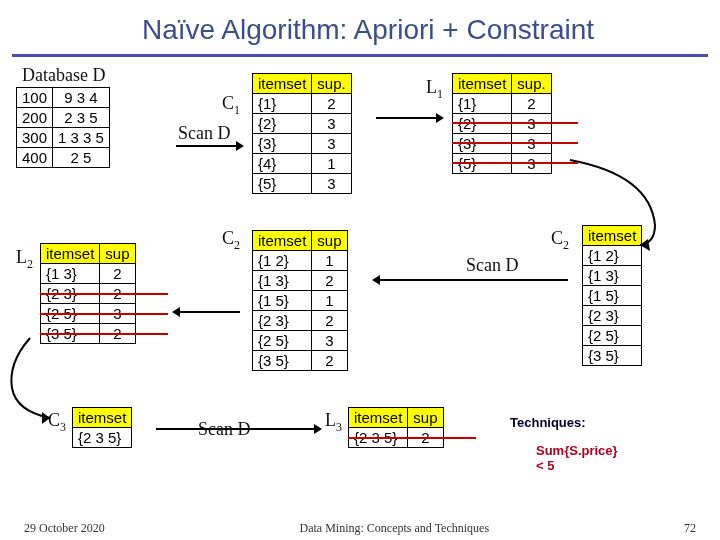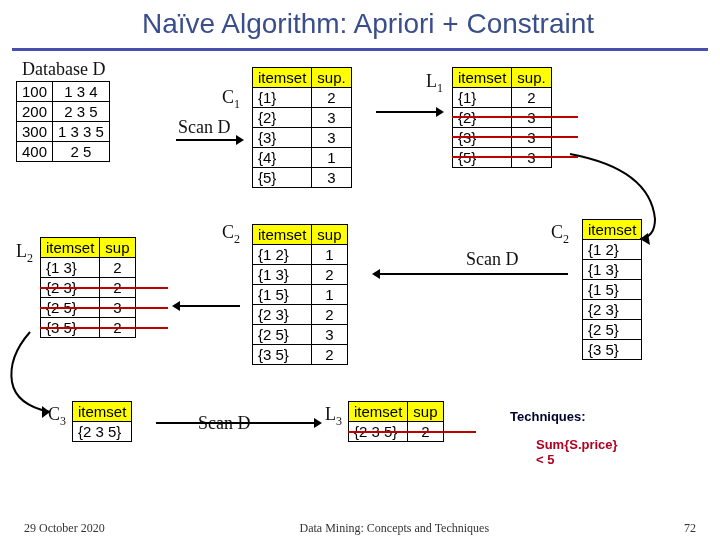--- a/index.html
+++ b/index.html
@@ -1,18 +1,18 @@
 <!DOCTYPE html>
 <html><head>
 <meta charset="utf-8">
 <style>
   * { box-sizing: border-box; margin: 0; padding: 0; }
   body { width: 720px; height: 540px; background: #fff; font-family: Arial, sans-serif; position: relative; overflow: hidden; }
   
-  .title { font-family: Arial, sans-serif; font-size: 28px; color: #3a4e8c; text-align: center; padding: 8px 0 8px; margin-left: 16px; }
+  .title { font-family: Arial, sans-serif; font-size: 28px; color: #3a4e8c; text-align: center; padding: 14px 0 8px; margin-left: 16px; }
   .underline { border-bottom: 3px solid #4a4eac; margin: 0 12px 8px; }
   
   .stage { position: relative; width: 584px; height: 460px; }
   
   .lbl { position: absolute; font-family: "Times New Roman", serif; font-size: 18px; color: #111; }
   .lbl sub { font-size: 12px; }
   
   table.data { border-collapse: collapse; background: #fff; position: absolute; font-size: 15px; }
   table.data th, table.data td { border: 1px solid #000; padding: 1px 5px; text-align: left; font-weight: normal; }
   table.data th { background: #ffff00; }
@@ -50,21 +50,21 @@
   <div class="lbl" style="left:466px; top:190px;">Scan D</div>
   <div class="lbl" style="left:16px; top:182px;"><span>L</span><sub>2</sub></div>
   <div class="lbl" style="left:48px; top:345px;"><span>C</span><sub>3</sub></div>
   <div class="lbl" style="left:198px; top:354px;">Scan D</div>
   <div class="lbl" style="left:325px; top:345px;"><span>L</span><sub>3</sub></div>
 
   <table class="data" id="tD" style="left:16px; top:22px;">
       <tbody>
         <tr>
           <td>100</td>
-          <td class="center">1 3 4</td>
+          <td class="center">9 3 4</td>
         </tr>
         <tr>
           <td>200</td>
           <td class="center">2 3 5</td>
         </tr>
         <tr>
           <td>300</td>
           <td class="center">1 3 3 5</td>
         </tr>
         <tr>

